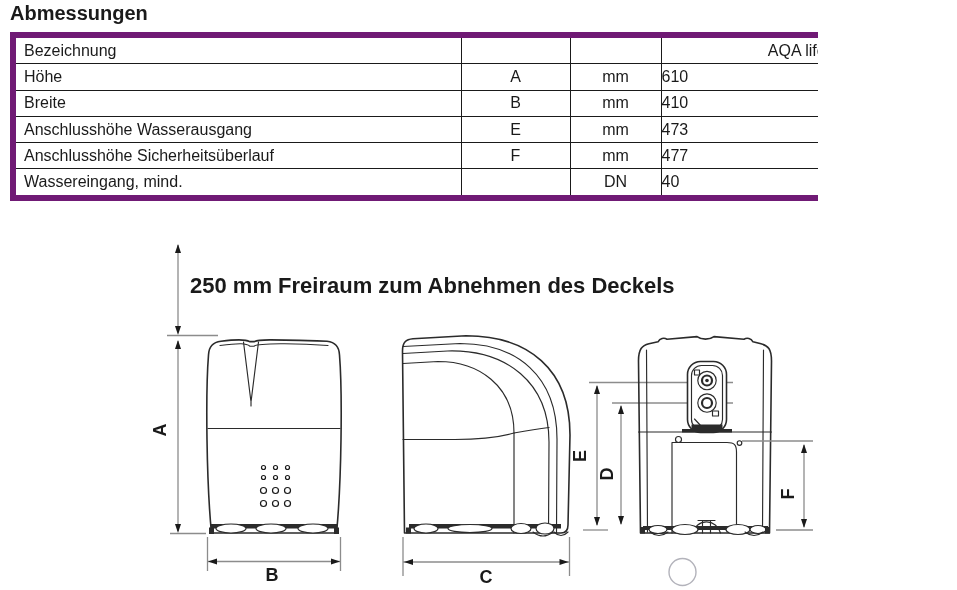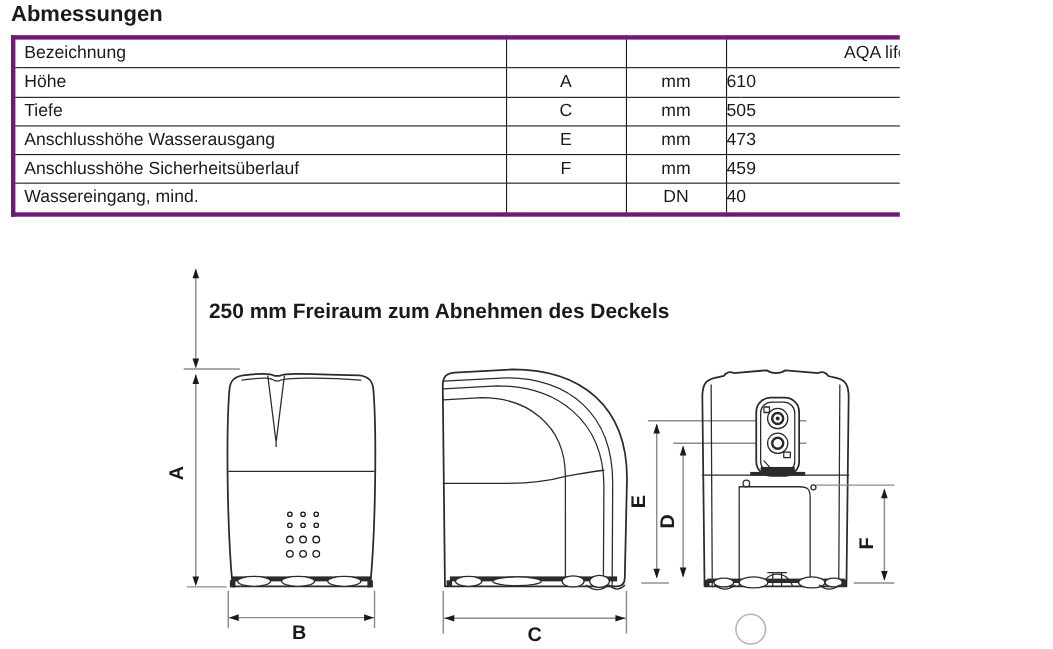--- a/index.html
+++ b/index.html
@@ -1,21 +1,21 @@
 <!DOCTYPE html>
 <html><head>
 <meta charset="utf-8">
 <style>
   html,body{margin:0;padding:0;background:#ffffff;}
   #stage{position:relative;width:818px;height:590px;background:#fff;overflow:hidden;
          font-family:"Liberation Sans",sans-serif;color:#1a1a1a;}
   .page-title{position:absolute;left:10px;top:2px;font-size:20px;font-weight:bold;}
-  .note{position:absolute;left:190px;top:273px;font-size:19px;font-weight:bold;white-space:nowrap;}
+  .note{position:absolute;left:190px;top:273px;font-size:22px;font-weight:bold;white-space:nowrap;}
   table.dims{position:absolute;left:10px;top:32px;width:937px;border-collapse:collapse;
-             table-layout:fixed;border:4px solid #701a75;}
+             table-layout:fixed;border:6px solid #701a75;}
   table.dims th,table.dims td{border:1px solid #1a1a1a;height:25.3px;font-size:16px;
              padding:0;vertical-align:middle;font-weight:normal;overflow:hidden;white-space:nowrap;}
   .cell-name{text-align:left;padding-left:8px !important;}
   .cell-mid{text-align:center;}
   th.cell-name{font-weight:bold;}
   th.cell-prod{font-weight:bold;text-align:center;}
   td.cell-prod{}
   svg text{font-family:"Liberation Sans",sans-serif;}
   .dimlabel{font-size:18px;font-weight:bold;fill:#1a1a1a;}
   .outline{fill:none;stroke:#2b2b2b;stroke-width:1.6;stroke-linejoin:round;stroke-linecap:round;}
@@ -46,36 +46,36 @@
       <th class="cell-mid"></th>
       <th class="cell-prod">AQA life S</th>
     </tr>
     <tr>
       <td class="cell-name">Höhe</td>
       <td class="cell-mid">A</td>
       <td class="cell-mid">mm</td>
       <td class="cell-prod">610</td>
     </tr>
     <tr>
-      <td class="cell-name">Tiefe</td>
-      <td class="cell-mid">C</td>
-      <td class="cell-mid">mm</td>
-      <td class="cell-prod">505</td>
+      <td class="cell-name">Breite</td>
+      <td class="cell-mid">B</td>
+      <td class="cell-mid">mm</td>
+      <td class="cell-prod">410</td>
     </tr>
     <tr>
       <td class="cell-name">Anschlusshöhe Wasserausgang</td>
       <td class="cell-mid">E</td>
       <td class="cell-mid">mm</td>
       <td class="cell-prod">473</td>
     </tr>
     <tr>
       <td class="cell-name">Anschlusshöhe Sicherheitsüberlauf</td>
       <td class="cell-mid">F</td>
       <td class="cell-mid">mm</td>
-      <td class="cell-prod">459</td>
+      <td class="cell-prod">477</td>
     </tr>
     <tr>
       <td class="cell-name">Wassereingang, mind.</td>
       <td class="cell-mid"></td>
       <td class="cell-mid">DN</td>
       <td class="cell-prod">40</td>
     </tr>
   </tbody>
     </table>
 

